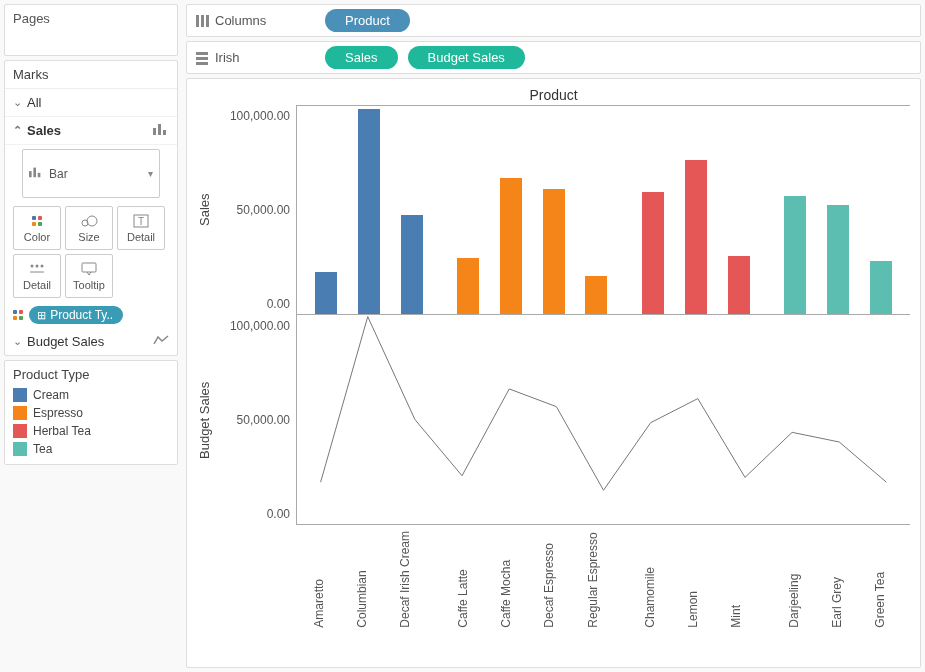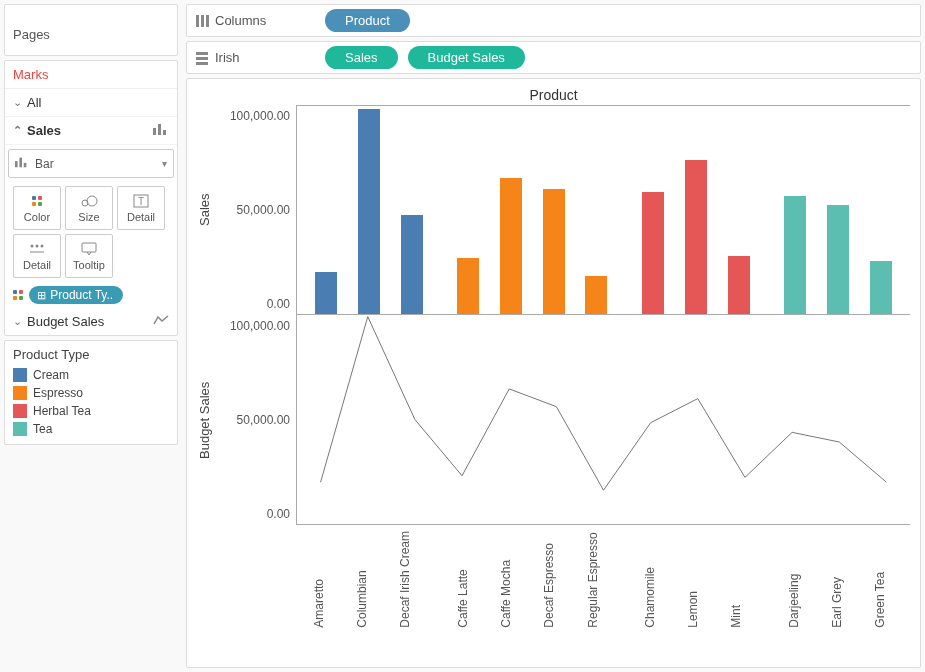--- a/index.html
+++ b/index.html
@@ -16,38 +16,38 @@
   width: 182px;
   display: flex;
   flex-direction: column;
   gap: 4px;
   padding: 4px;
 }
 .card {
   background: #fff;
   border: 1px solid #ddd;
   border-radius: 2px;
-  padding: 22px 8px;
+  padding: 6px 8px;
 }
 .card-title { font-size: 13px; color:#555; }
 .card.pages { height: 52px; }
 .card.filters { height: 62px; }
 .marks-card { padding: 0; }
-.marks-header { padding: 6px 8px; border-bottom: 1px solid #eee; font-size:13px; color:#ef4444;}
+.marks-header { padding: 6px 8px; border-bottom: 1px solid #eee; font-size:13px; color:#404040;}
 .marks-row {
   display: flex; align-items: center; justify-content: space-between;
   padding: 6px 8px; cursor: pointer; border-bottom: 1px solid #f2f2f2;
 }
 .marks-row:last-child { border-bottom: none; }
 .marks-row .chev { width: 14px; color:#777; font-size: 11px;}
 .marks-row .label { flex: 1; }
 .marks-row .icon-right svg { width: 16px; height: 12px; }
 .mark-type-select {
-  margin: 4px 3px; border: 1px solid #ccc; border-radius: 2px;
-  display: flex; align-items: center; padding: 6px 6px; gap: 6px;
+  margin: 4px 17px; border: 1px solid #ccc; border-radius: 2px;
+  display: flex; align-items: center; padding: 16px 6px; gap: 6px;
   font-size: 12px; color:#555;
 }
 .mark-type-select .dd { margin-left: auto; color:#888; font-size:10px;}
 .button-grid {
   display: flex; flex-wrap: wrap; gap: 4px; padding: 4px 8px;
 }
 .mark-btn {
   width: 48px; height: 44px; border: 1px solid #ccc; border-radius: 2px;
   background: #fff; display: flex; flex-direction: column; align-items: center;
   justify-content: center; font-size: 11px; color: #555; cursor: pointer;

